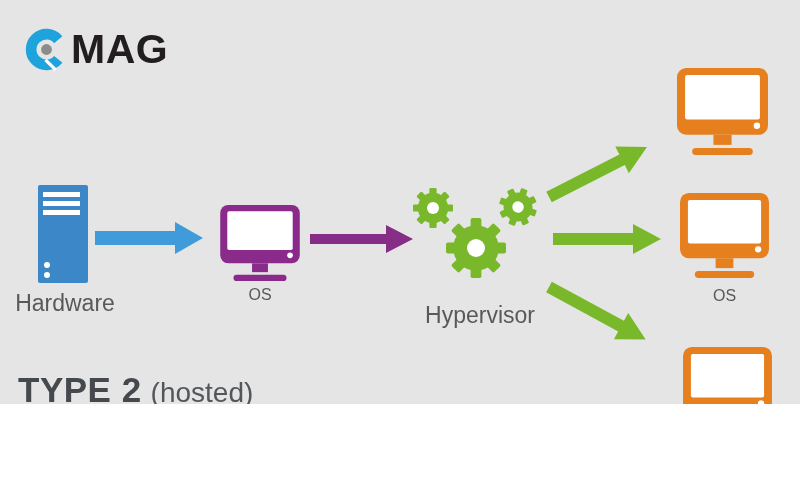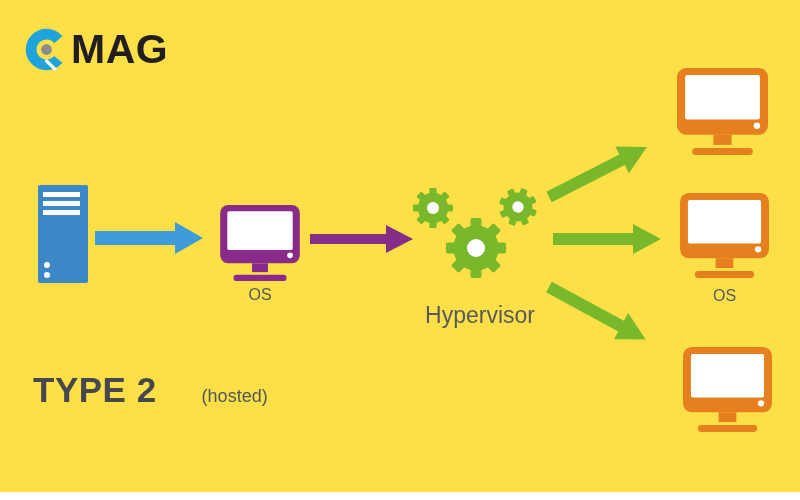--- a/index.html
+++ b/index.html
@@ -1,28 +1,28 @@
 <!DOCTYPE html>
 <html><head>
 <meta charset="utf-8">
 <style>
   html,body{margin:0;padding:0;background:#ffffff;}
-  #canvas{position:relative;width:800px;height:492px;background:#fde047;overflow:hidden;
+  #canvas{position:relative;width:800px;height:404px;background:#e5e5e5;overflow:hidden;
           font-family:"Liberation Sans", sans-serif;}
   .abs{position:absolute;}
   
   #logo{left:24px;top:26px;display:flex;align-items:center;}
   .logo-text{font-size:41px;font-weight:bold;color:#221E1F;letter-spacing:.5px;line-height:1;margin-left:1px;}
   
   .node-label{position:absolute;text-align:center;color:#58595B;font-size:16px;line-height:1.1;}
   .node-label.lg{font-size:23px;}
   
-  #caption{left:33px;top:370px;display:flex;align-items:baseline;gap:36px;}
+  #caption{left:18px;top:370px;display:flex;align-items:baseline;}
   .caption-title{font-size:35px;font-weight:bold;color:#45494E;letter-spacing:.5px;}
-  .caption-sub{font-size:18px;color:#53565B;margin-left:9px;}
+  .caption-sub{font-size:28px;color:#53565B;margin-left:9px;}
   svg{display:block;}
   .overlay{left:0;top:0;pointer-events:none;}
 </style>
 </head>
 <body>
 
 <div id="canvas">
 
   <svg width="0" height="0" xmlns="http://www.w3.org/2000/svg" xmlns:xlink="http://www.w3.org/1999/xlink" aria-hidden="true">
     <defs>
@@ -56,20 +56,21 @@
   </div>
 
   <svg class="abs" style="left:38px;top:185px;" width="50" height="98" viewBox="0 0 50 98">
     <rect x="0" y="0" width="50" height="98" rx="2" fill="#3B87C8"></rect>
     <rect x="5" y="7" width="37" height="5" fill="#ffffff"></rect>
     <rect x="5" y="16" width="37" height="5" fill="#ffffff"></rect>
     <rect x="5" y="25" width="37" height="5" fill="#ffffff"></rect>
     <circle cx="9" cy="80" r="3" fill="#ffffff"></circle>
     <circle cx="9" cy="90" r="3" fill="#ffffff"></circle>
   </svg>
+  <div class="node-label lg" style="left:8px;top:291px;width:114px;">Hardware</div>
 
   <svg class="abs" style="left:220px;top:205px;" width="80" height="76" viewBox="0 0 90 86">
     <use href="#monitor" xlink:href="#monitor" fill="#8A2B8C"></use>
   </svg>
   <div class="node-label" style="left:220px;top:286px;width:80px;">OS</div>
 
   <svg class="abs" style="left:405px;top:180px;" width="145" height="105" viewBox="0 0 145 105">
     <use href="#gear" xlink:href="#gear" transform="translate(28,28) scale(20)" fill="#7AB82B"></use>
     <use href="#gear" xlink:href="#gear" transform="translate(113,27) scale(19) rotate(20)" fill="#7AB82B"></use>
     <use href="#gear" xlink:href="#gear" transform="translate(71,68) scale(30)" fill="#7AB82B"></use>

